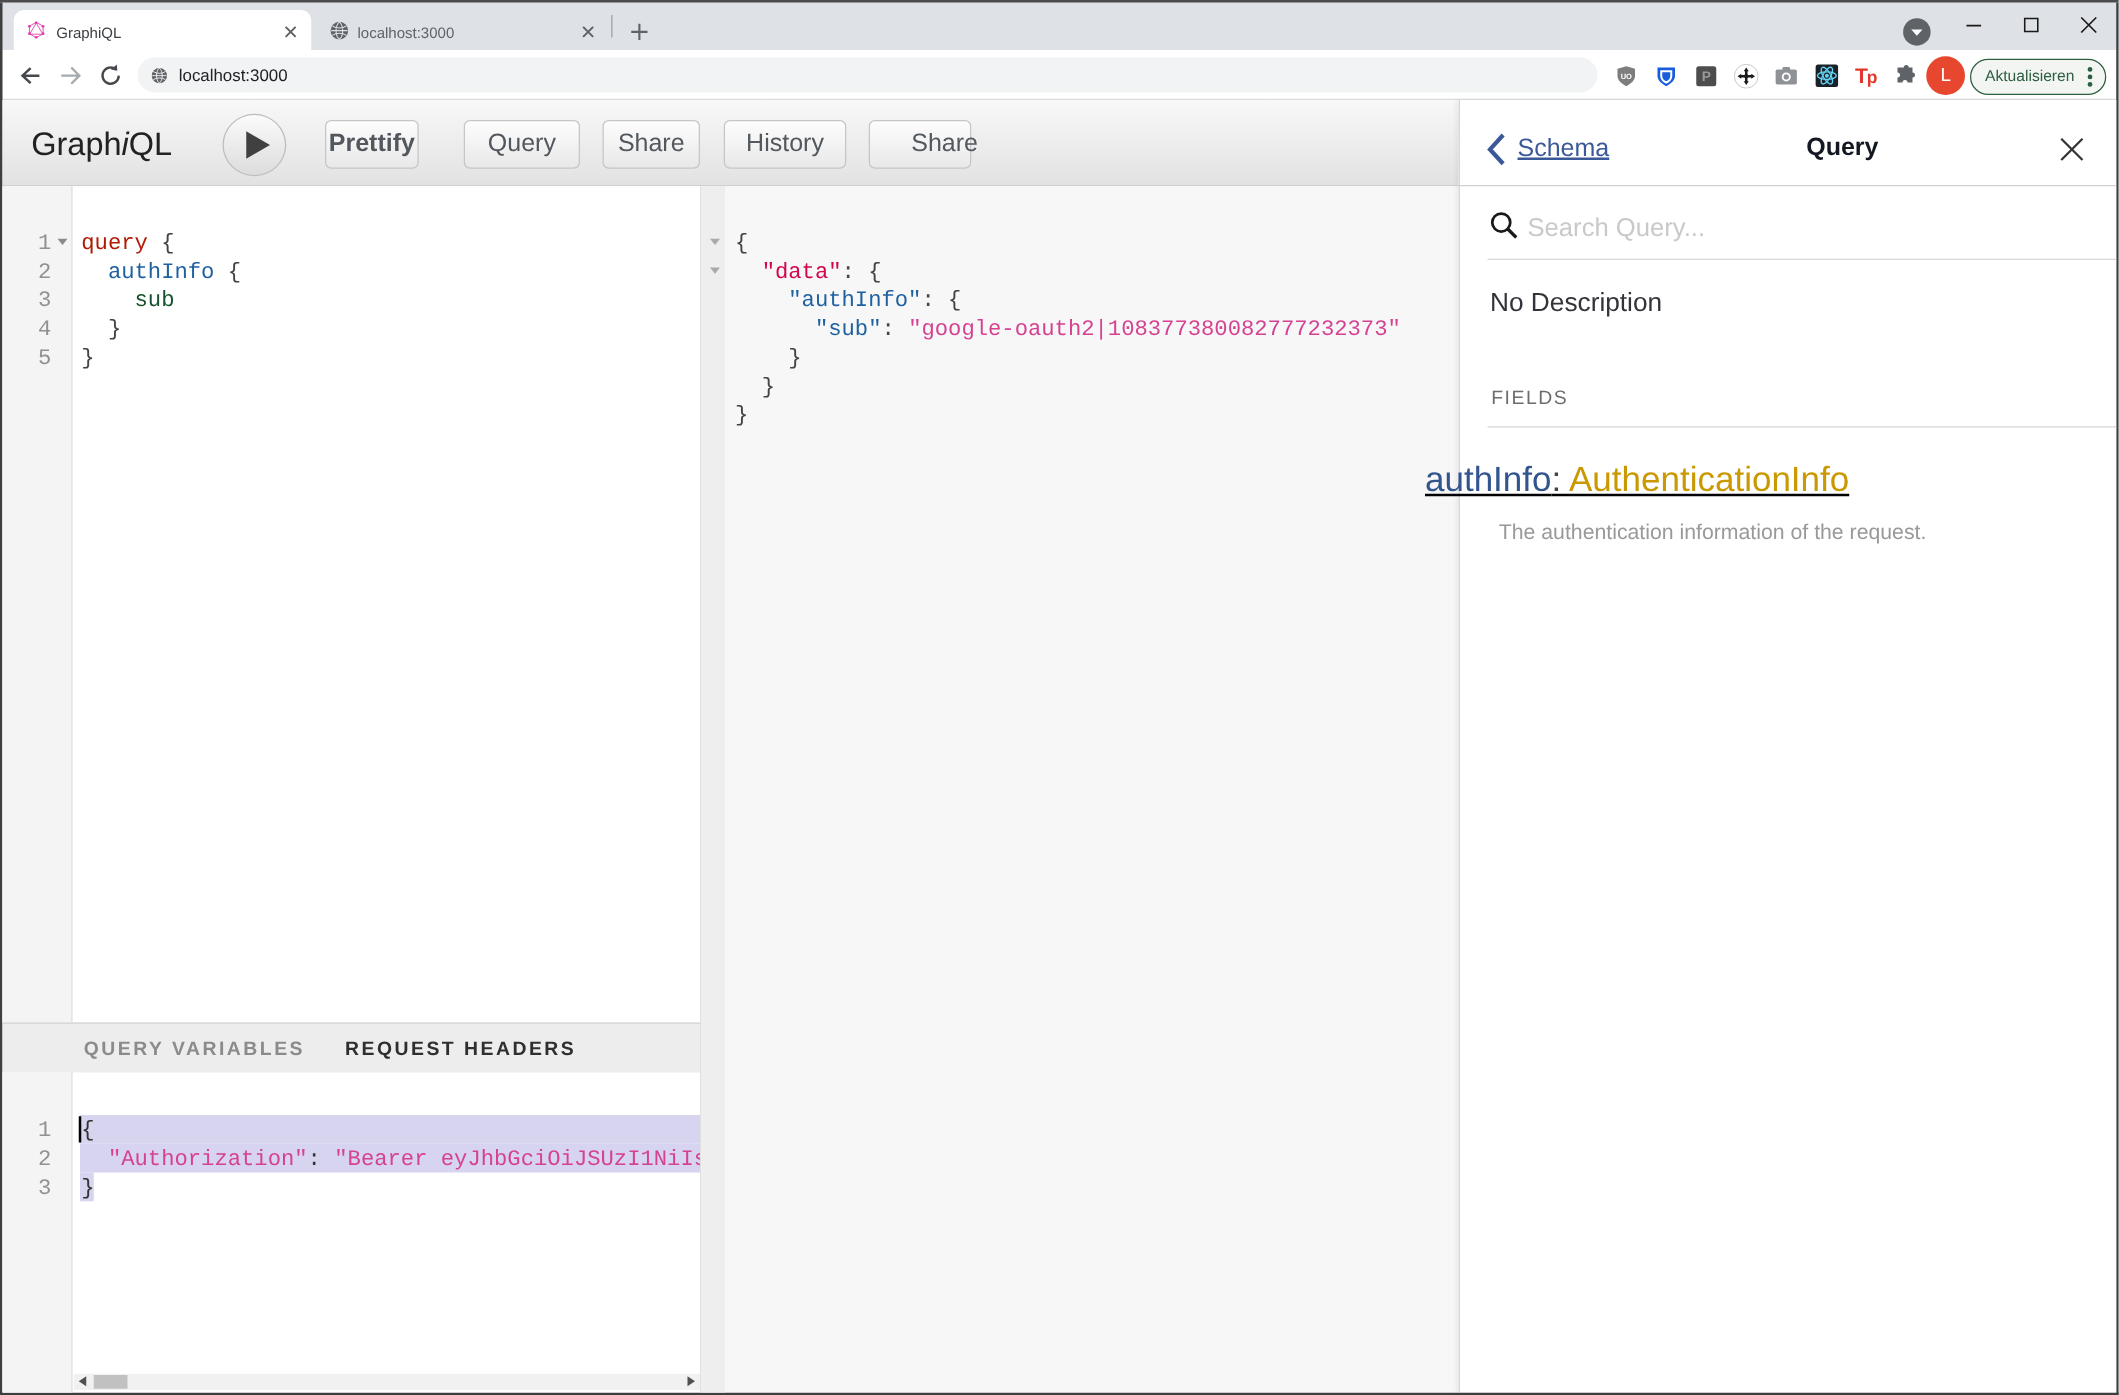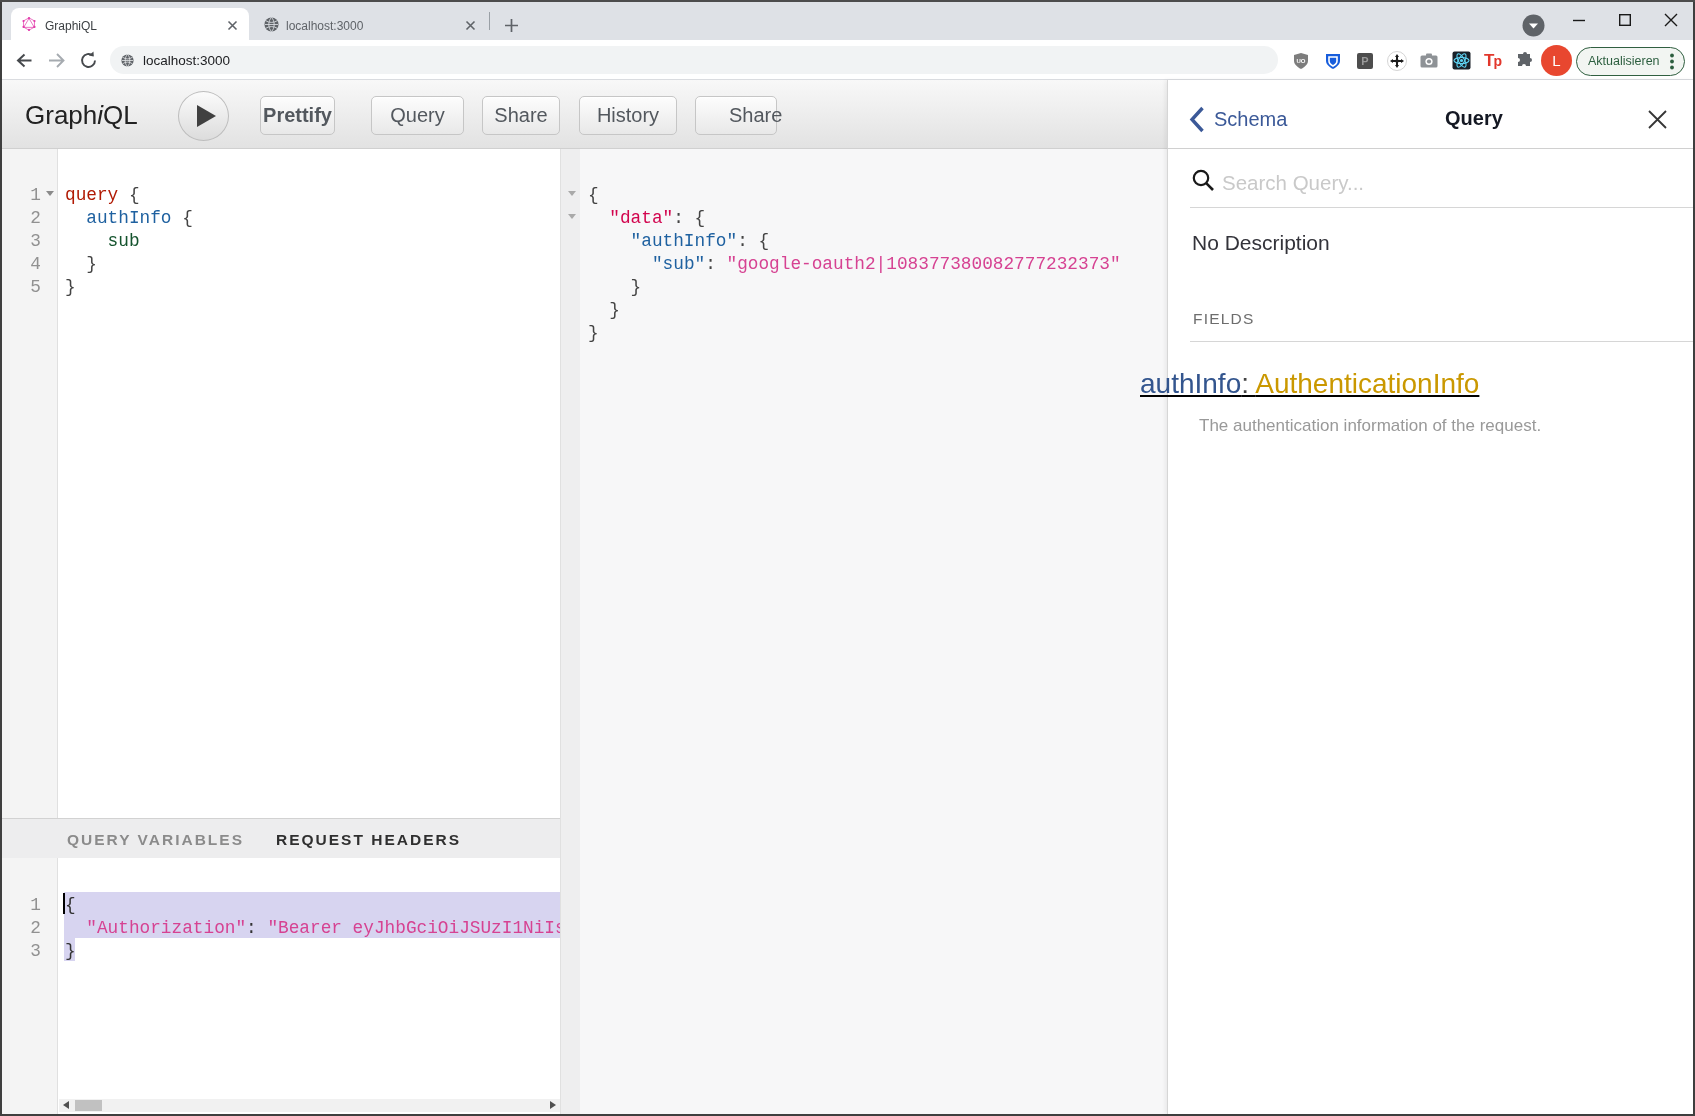--- a/index.html
+++ b/index.html
@@ -197,21 +197,21 @@
       <span style="color:#1F61A0">"sub"</span>: <span style="color:#D64292">"google-oauth2|108377380082777232373"</span>
     }
   }
 }</div>
 
 <div class="abs" style="left:1167px;top:80px;width:526px;height:1034px;background:#fff;border-left:1px solid #d6d6d6;box-shadow:-2px 0 4px rgba(0,0,0,.06);"></div>
 <div class="abs" style="left:1167px;top:148px;width:526px;height:1px;background:#d0d0d0;"></div>
 <svg class="abs" style="left:1189px;top:106px;" width="16" height="27" viewBox="0 0 16 27">
   <path d="M13.5 2 L3 13.5 L13.5 25" stroke="#3B5998" stroke-width="3.4" fill="none"></path>
 </svg>
-<div class="abs" style="left:1214px;top:108px;font-size:20px;color:#3B5998;">Schema</div>
+<div class="abs" style="left:1214px;top:108px;font-size:20px;color:#3B5998;text-decoration:underline;">Schema</div>
 <div class="abs" style="left:1445px;top:107px;font-size:20px;font-weight:bold;color:#141823;">Query</div>
 <svg class="abs" style="left:1647px;top:109px;" width="21" height="21" viewBox="0 0 21 21">
   <path d="M2 2 L19 19 M19 2 L2 19" stroke="#353535" stroke-width="1.8"></path>
 </svg>
 
 <svg class="abs" style="left:1192px;top:169px;" width="23" height="23" viewBox="0 0 23 23">
   <circle cx="9" cy="9" r="7.2" stroke="#191919" stroke-width="2.2" fill="none"></circle>
   <path d="M14.2 14.2 L21 21" stroke="#191919" stroke-width="2.6"></path>
 </svg>
 <div class="abs" style="left:1222px;top:171px;font-size:20.5px;color:#c9c9c9;">Search Query...</div>

